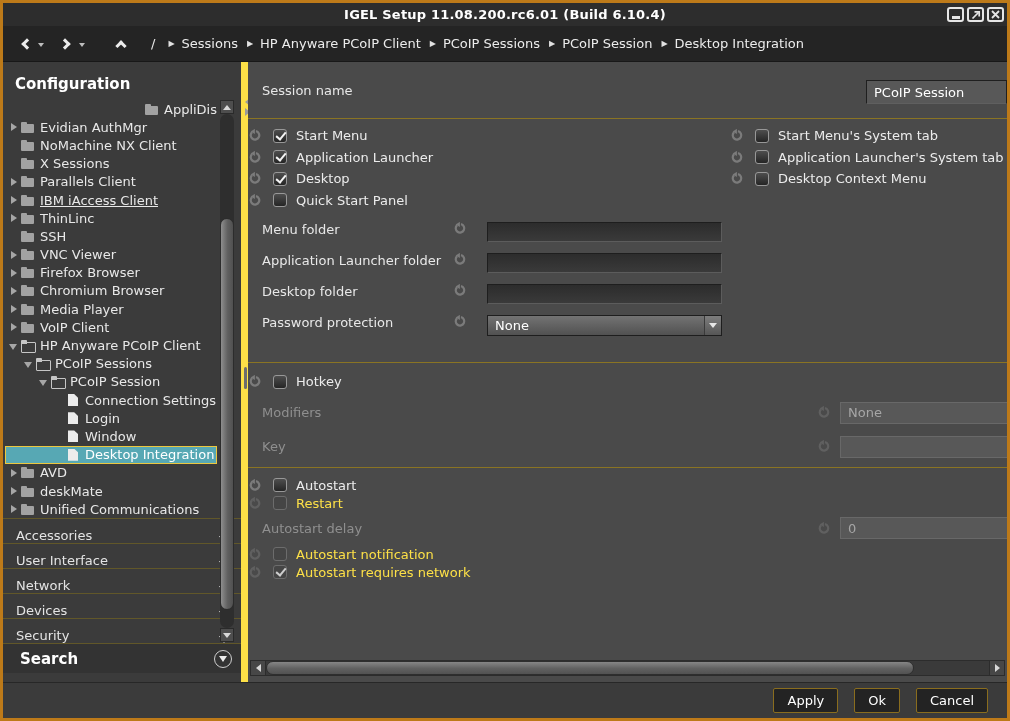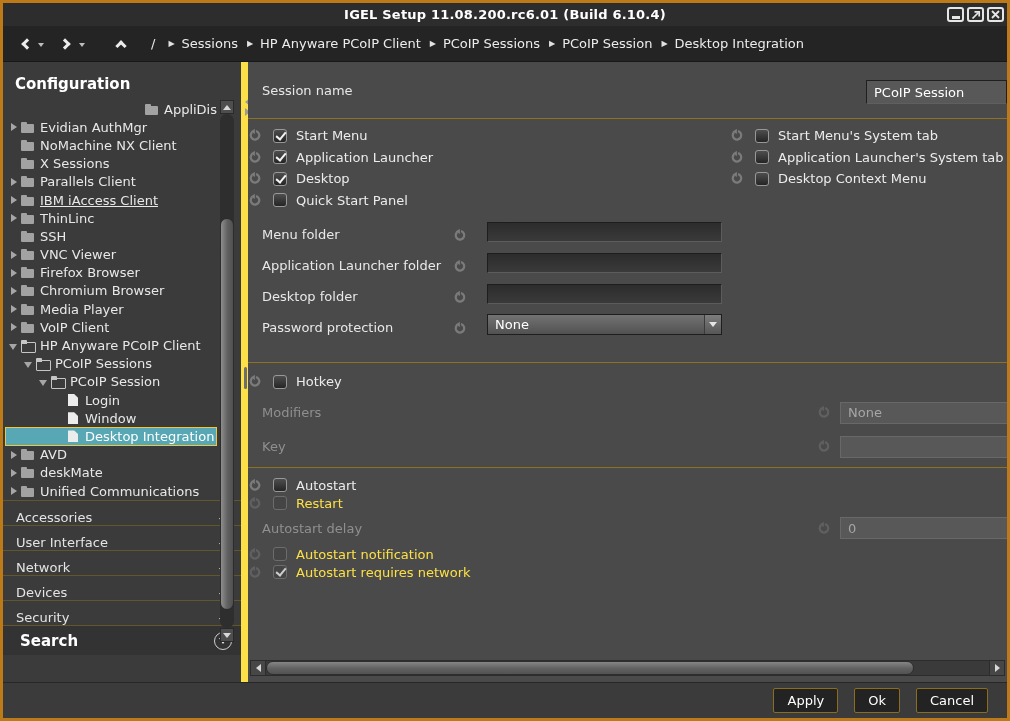--- a/index.html
+++ b/index.html
@@ -100,21 +100,21 @@
   .cb{width:14px;height:14px;flex:none;border:1px solid #989898;border-radius:3px;
     background:linear-gradient(#4e4e4e,#252525);position:relative}
   .cb.checked::after{content:"";position:absolute;left:4px;top:0px;width:4px;height:8px;
     border-right:2px solid #f4f4f4;border-bottom:2px solid #f4f4f4;transform:rotate(40deg)}
   .cb.dis{border-color:#6c6c6c;background:#454545}
   .cb.dis.checked::after{border-color:#cecece}
   .cblabel{margin-left:9px;font-size:13px;color:#ececec}
   .cbrow.disabled .cblabel{color:#fde047}
 
   .sm-fields{margin-top:11px}
-  .field-row{display:flex;align-items:flex-end;height:20px;margin:0 0 11px 14px}
+  .field-row{display:flex;align-items:flex-start;height:20px;margin:0 0 11px 14px}
   .flabel{width:191px;flex:none;font-size:13px;color:#e8e8e8}
   .finput{width:235px;height:20px;margin-left:9px;background:linear-gradient(#2c2c2c,#3a3a3a);
     border:1px solid #1e1e1e;border-bottom-color:#5c5c5c;border-right-color:#5c5c5c;color:#eee;font-size:13px;padding:0 6px;font-family:inherit}
   .combo{width:235px;height:21px;margin-left:9px;display:flex;align-items:stretch;
     background:linear-gradient(#737373,#515151);border:1px solid #1e1e1e}
   .combo-val{flex:1;display:flex;align-items:center;padding-left:7px;font-size:13px;color:#fff}
   .combo-btn{width:17px;display:flex;align-items:center;justify-content:center;
     background:linear-gradient(#7d7d7d,#565656);border-left:1px solid #3a3a3a}
   .combo-btn .tri-down{border-left-width:4px;border-right-width:4px;border-top-width:5px;border-top-color:#e6e6e6}
 
@@ -279,20 +279,25 @@
           </div>
           <div class="tree-row" style="padding-left: 18px;">
             <span class="exp expanded"></span>
             <span class="icon-folder open"></span>
             <span>PCoIP Sessions</span>
           </div>
           <div class="tree-row" style="padding-left: 33px;">
             <span class="exp expanded"></span>
             <span class="icon-folder open"></span>
             <span>PCoIP Session</span>
+          </div>
+          <div class="tree-row" style="padding-left: 48px;">
+            <span class="exp"></span>
+            <span class="icon-page"></span>
+            <span>Connection Settings</span>
           </div>
           <div class="tree-row" style="padding-left: 48px;">
             <span class="exp"></span>
             <span class="icon-page"></span>
             <span>Login</span>
           </div>
           <div class="tree-row" style="padding-left: 48px;">
             <span class="exp"></span>
             <span class="icon-page"></span>
             <span>Window</span>

